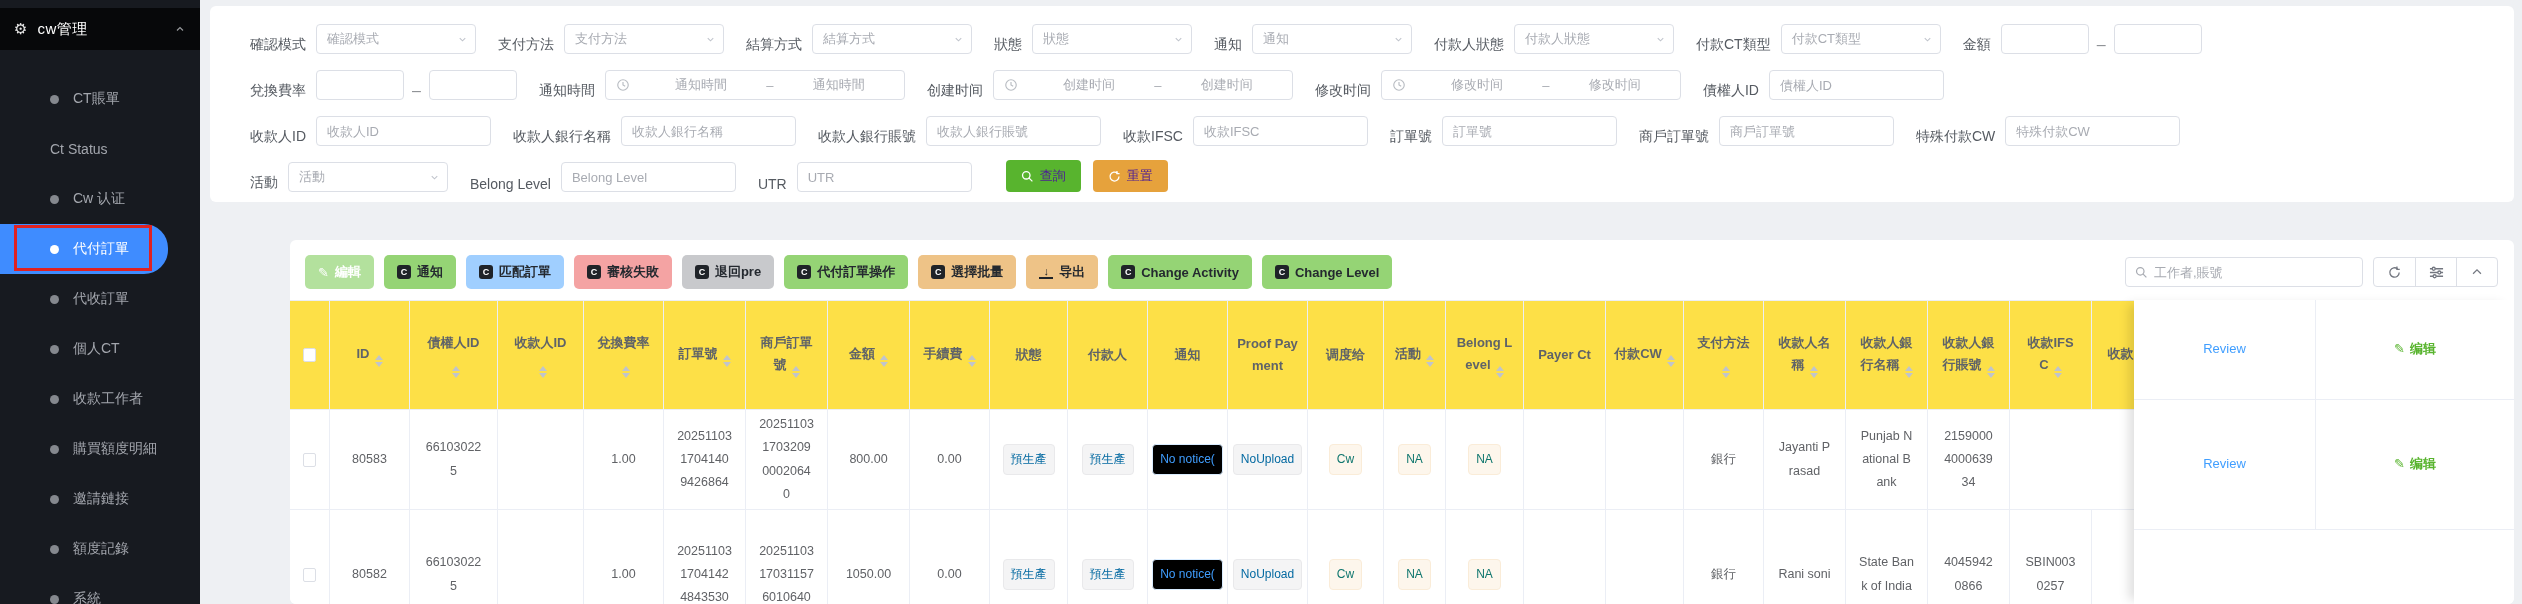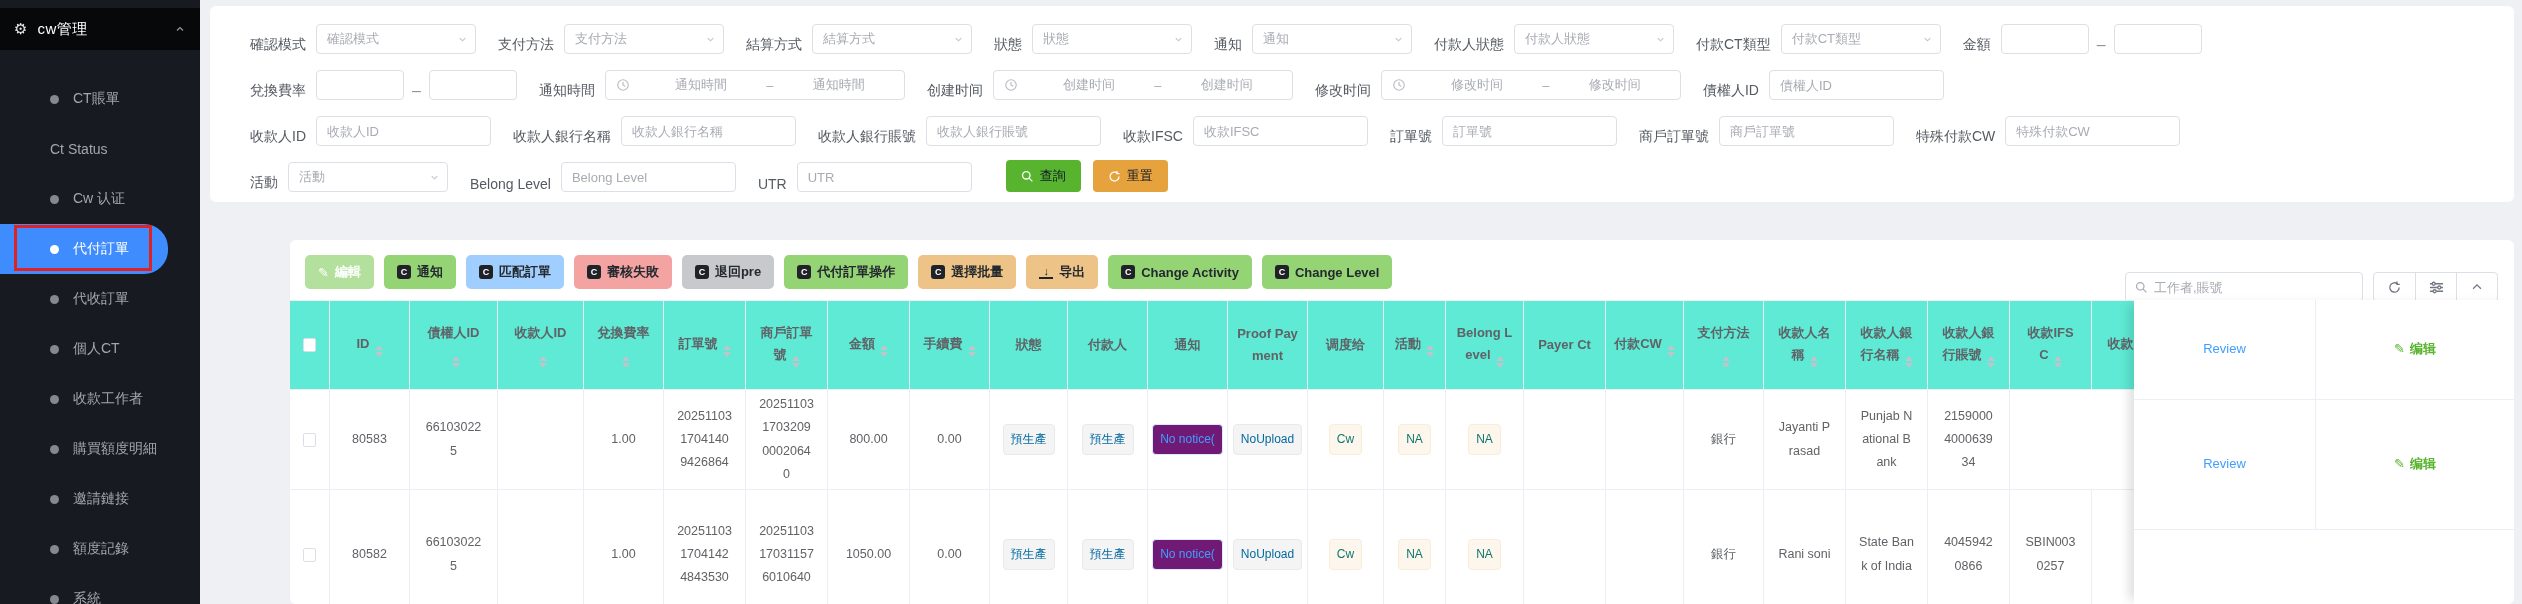--- a/index.html
+++ b/index.html
@@ -31,62 +31,62 @@
   .ipt{height:30px;border:1px solid #dcdfe6;border-radius:4px;font-size:13px;color:#606266;padding:0 10px;background:#fff;outline:none}
   .ipt::placeholder{color:#a8abb2}
   .w160{width:160px}.w175{width:175px}.w88{width:88px}
   .sel{position:relative;display:flex;align-items:center;height:30px;border:1px solid #dcdfe6;border-radius:4px;background:#fff;cursor:pointer}
   .sel .ph{color:#a8abb2;font-size:13px;padding:0 24px 0 10px}
   .sel .chev{position:absolute;right:7px}
   .dash{color:#8d9095;margin:0 8px}
   .drange{display:flex;align-items:center;height:30px;width:300px;border:1px solid #dcdfe6;border-radius:4px;background:#fff;color:#a8abb2;font-size:13px;cursor:pointer}
   .drange svg{margin:0 6px 0 10px;flex:none}
   .drange .dph{flex:1;text-align:center}
-  .btn{height:32px;border:none;border-radius:4px;padding:0 15px;font-size:13px;color:#0f172a;display:inline-flex;align-items:center;gap:6px;cursor:pointer}
+  .btn{height:32px;border:none;border-radius:4px;padding:0 15px;font-size:13px;color:#4c1d95;display:inline-flex;align-items:center;gap:6px;cursor:pointer}
   .btn-query{background:#58b42e;margin-left:34px}
   .btn-reset{background:#e6a23c;margin-left:12px}
 
   
   .tb{display:flex;gap:10px;padding:15px 0 0 15px}
   .tbtn{height:34px;border:none;border-radius:5px;padding:0 13px;font-size:13px;font-weight:600;color:#24292f;display:inline-flex;align-items:center;gap:6px;cursor:pointer;white-space:nowrap}
   .tb-g{background:#95d475}.tb-b{background:#a0cfff}.tb-r{background:#f4a3a3}.tb-gray{background:#c8c9cc}.tb-tan{background:#eec387}
   .tb-edit{background:#b3e19d;color:#fff}
   .ticon{width:14px;height:14px;background:#1f2328;border-radius:3px;color:#fff;font-size:9px;font-weight:700;line-height:14px;text-align:center;flex:none}
   .ticon::after{content:"C"}
   .dlico{width:14px;height:13px;border-bottom:2px solid #1f2328;text-align:center;font-size:11px;line-height:11px;color:#1f2328;flex:none}
   .pencil-w{color:#fff;font-size:13px}
-  .tb-right{position:absolute;top:32px;right:16px;display:flex;gap:10px;align-items:center}
+  .tb-right{position:absolute;top:17px;right:16px;display:flex;gap:10px;align-items:center}
   .search-box{display:flex;align-items:center;width:238px;height:30px;border:1px solid #dcdfe6;border-radius:4px;padding:0 9px;gap:6px;background:#fff}
   .search-box input{border:none;outline:none;flex:1;font-size:13px;color:#606266;min-width:0}
   .search-box input::placeholder{color:#a8abb2}
   .icon-group{display:flex;border:1px solid #dcdfe6;border-radius:4px;height:30px;overflow:hidden;background:#fff}
   .icon-btn{width:41px;display:flex;align-items:center;justify-content:center;border-left:1px solid #dcdfe6;cursor:pointer}
   .icon-btn:first-child{border-left:none}
 
   
   .tbl{position:absolute;top:60px;left:0;width:1872px}
-  .thead{display:flex;height:90px;background:#5eead4;border-bottom:1px solid #ebeef5;border-top:1px solid #ebeef5}
+  .thead{display:flex;height:110px;background:#fde047;border-bottom:1px solid #ebeef5;border-top:1px solid #ebeef5}
   .tr{display:flex;height:100px;border-bottom:1px solid #ebeef5;background:#fff}
   .tr2{height:130px}
   .th,.td{flex:none;display:flex;align-items:center;justify-content:center;text-align:center;border-right:1px solid #ebeef5;padding:0 13px;word-break:break-all}
   .th{font-size:13px;font-weight:700;color:#5f6368;line-height:1.7}
   .td{font-size:12.5px;color:#606266;line-height:1.85}
   .thx{display:inline}
   .caret{display:inline-flex;flex-direction:column;gap:2px;margin-left:5px;vertical-align:-2px}
   .caret i{width:0;height:0;border-left:4.5px solid transparent;border-right:4.5px solid transparent}
   .caret .up{border-bottom:5.5px solid #c0c4cc}
   .caret .dn{border-top:5.5px solid #c0c4cc}
   .cb{width:14px;height:14px;border:1px solid #dcdfe6;border-radius:2px;background:#fff;display:inline-block;cursor:pointer}
   .c-cb{width:40px}.c-id{width:80px}.c-cred{width:88px}.c-pid{width:86px}.c-rate{width:80px}.c-ord{width:82px}.c-mord{width:82px}
   .c-amt{width:82px;padding:0 8px}.c-fee{width:80px}.c-st{width:78px}.c-payer{width:80px}.c-not{width:80px;padding:0 4px}.c-proof{width:80px;padding:0 4px}
   .c-disp{width:76px}.c-act{width:62px;padding:0 6px}.c-bl{width:78px;padding:0 8px}.c-pct{width:82px}.c-pcw{width:78px;padding:0 8px}.c-pm{width:80px}
   .c-pname{width:82px}.c-bname{width:82px}.c-bacct{width:82px}.c-ifsc{width:82px}.c-clip{width:70px;border-right:none;overflow:hidden}
   .bdg{display:inline-block;padding:3px 7px;border-radius:4px;font-size:12px;border:1px solid transparent;white-space:nowrap}
   .bdg-info{background:#f4f4f5;border-color:#e9e9eb;color:#0369a1}
-  .bdg-blue{background:#701a75;border-color:#d9ecff;color:#409eff;max-width:72px;overflow:hidden}
+  .bdg-blue{background:#000000;border-color:#d9ecff;color:#409eff;max-width:72px;overflow:hidden}
   .bdg-warn{background:#fdf6ec;border-color:#faecd8;color:#0f766e}
   .lnk{color:#409eff;font-size:13px;cursor:pointer;text-decoration:none}
   .lnk-g{color:#58b42e;font-size:13px;font-weight:600;cursor:pointer;text-decoration:none;display:inline-flex;align-items:center;gap:5px;white-space:nowrap}
 
   
   .fixed-panel{position:absolute;top:60px;right:0;width:380px;height:304px;background:#fff;box-shadow:-9px 0 10px -4px rgba(0,0,0,.13)}
   .fp-head{display:flex;height:90px;background:#f4f5f7;border-bottom:1px solid #ebeef5;border-top:1px solid #ebeef5}
   .fp-row{display:flex;height:100px;border-bottom:1px solid #ebeef5;background:#fff}
   .fp-row2{height:130px}
   .fp-c1{width:182px;border-right:1px solid #ebeef5}

